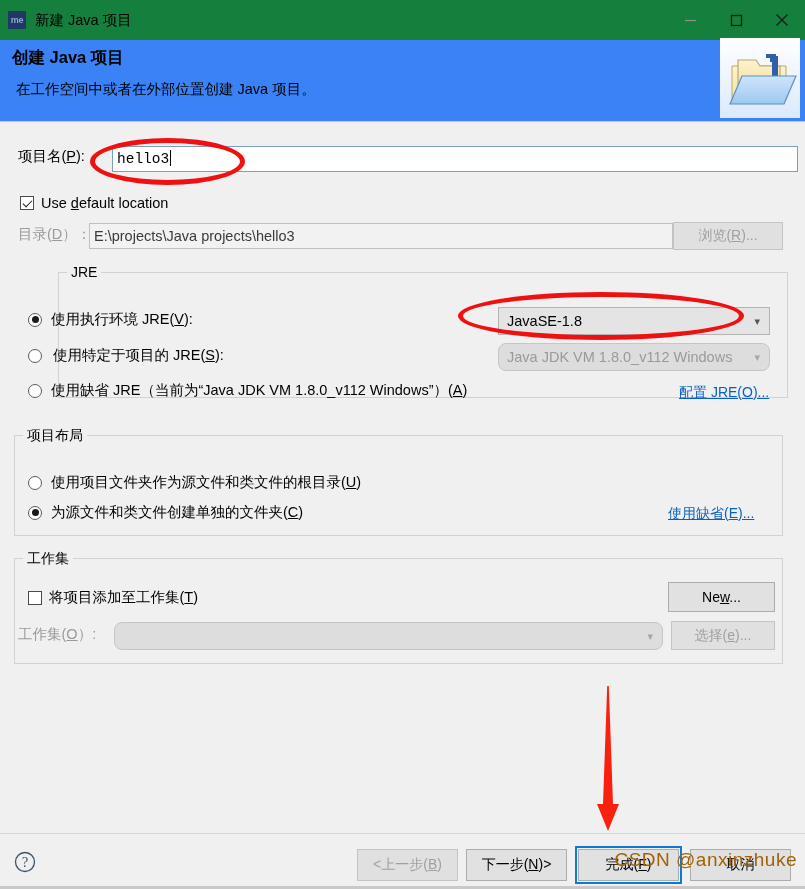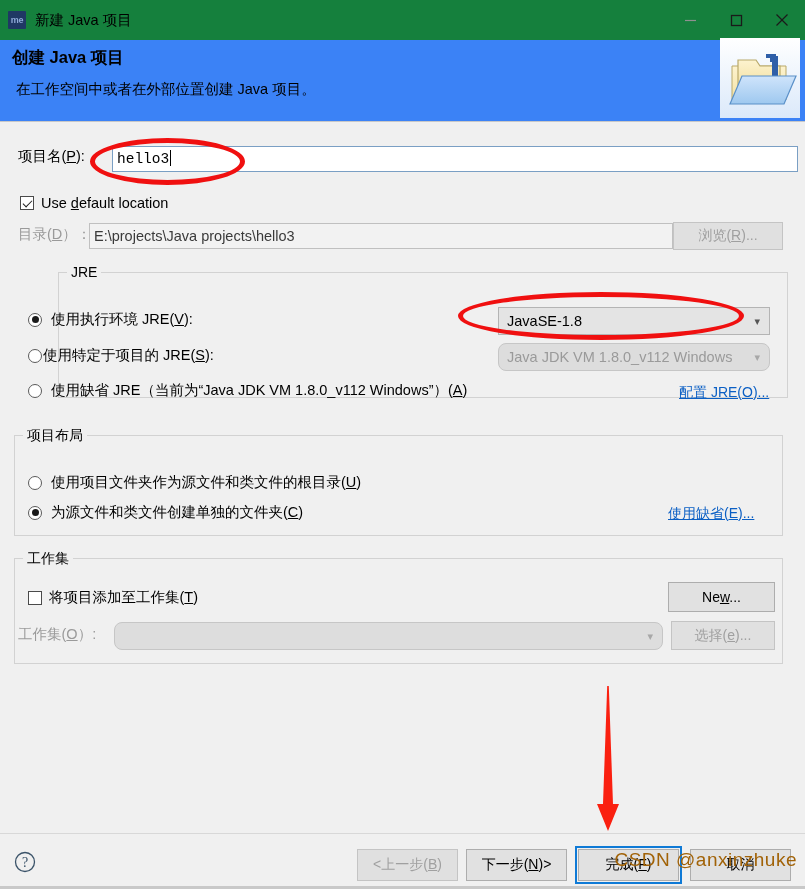--- a/index.html
+++ b/index.html
@@ -227,21 +227,21 @@
 
   <div class="row" style="left:28px;top:188px;gap:9px;">
     <span class="radio on"></span>
     <span class="lbl"><span>使用执行环境 JRE(</span><u>V</u><span>):</span></span>
   </div>
   <div class="combo" style="position:absolute;left:498px;top:185px;width:272px;">
     <span>JavaSE-1.8</span>
     <span class="chev">▾</span>
   </div>
 
-  <div class="row" style="left:28px;top:224px;gap:1px;">
+  <div class="row" style="left:28px;top:224px;gap:11px;">
     <span class="radio"></span>
     <span class="lbl"><span>使用特定于项目的 JRE(</span><u>S</u><span>):</span></span>
   </div>
   <div class="combo disabled" style="position:absolute;left:498px;top:221px;width:272px;">
     <span>Java JDK VM 1.8.0_v112 Windows</span>
     <span class="chev">▾</span>
   </div>
 
   <div class="row" style="left:28px;top:259px;gap:9px;">
     <span class="radio"></span>

